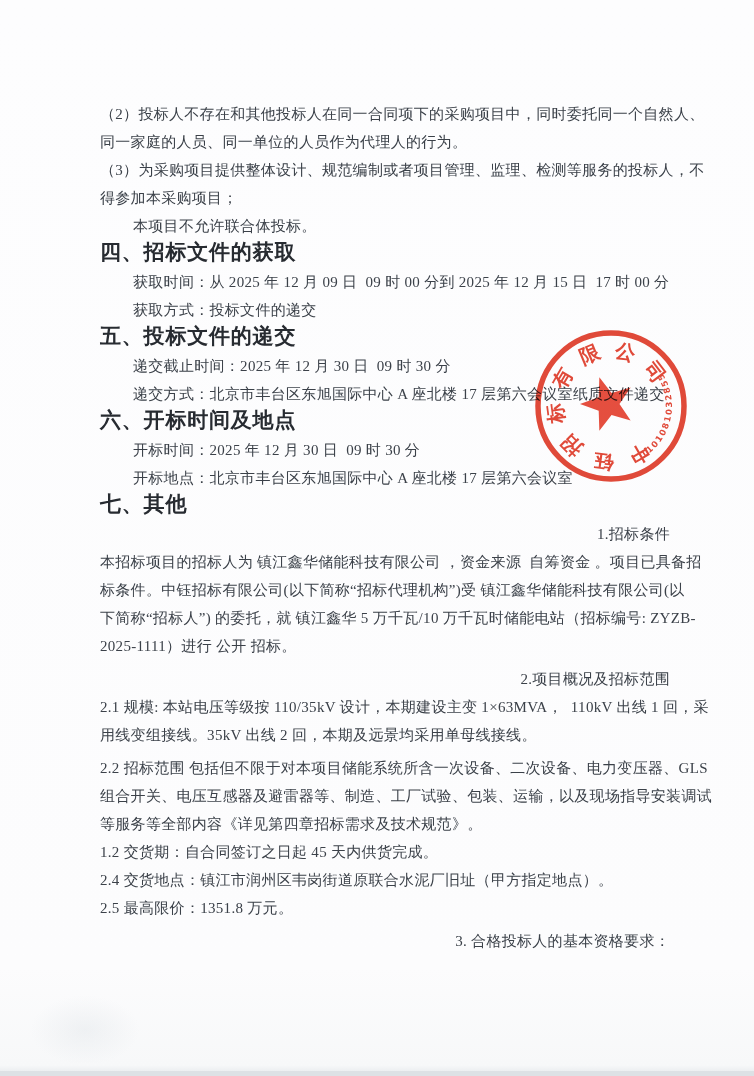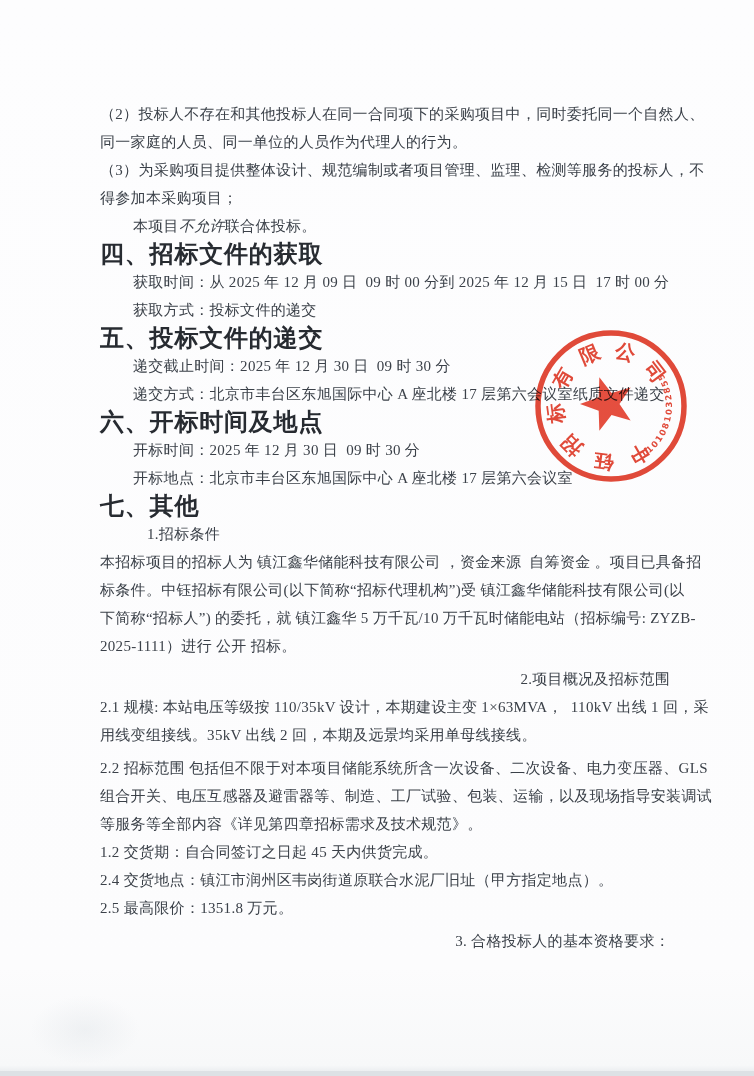--- a/index.html
+++ b/index.html
@@ -12,26 +12,26 @@
   }
   .content {
     position:absolute; left:100px; top:100px; width:570px;
     color:#3b4149;
   }
   .line {
     font-size:15px; line-height:28px;
     white-space:pre; letter-spacing:0.3px;
   }
   .line.heading {
-    font-size:24px; font-weight:bold; color:#272b31; letter-spacing:0.8px;
+    font-size:21px; font-weight:bold; color:#272b31; letter-spacing:0.8px;font-family:Liberation Mono, monospace;
   }
   .ind2 { padding-left:33px; }
-  .ind3 { padding-left:47px; }
+  .ind3 { padding-left:47px;text-align:right; }
   .gap  { margin-top:5px;text-align:right; }
-  .it   { font-style:italic; }
+  .it   { }
   .seal {
     position:absolute; left:521px; top:316px; width:180px; height:180px;
     mix-blend-mode:multiply; opacity:0.92;
     pointer-events:none;
   }
   .seal text { font-family:"Liberation Serif","DejaVu Serif",serif; }
   .seal .serial-text { font-family:"DejaVu Sans","Liberation Sans",sans-serif; }
   .smudge {
     position:absolute; left:30px; top:995px; width:110px; height:70px;
     background:radial-gradient(ellipse at 50% 50%, rgba(190,200,208,0.18), rgba(190,200,208,0) 70%);

